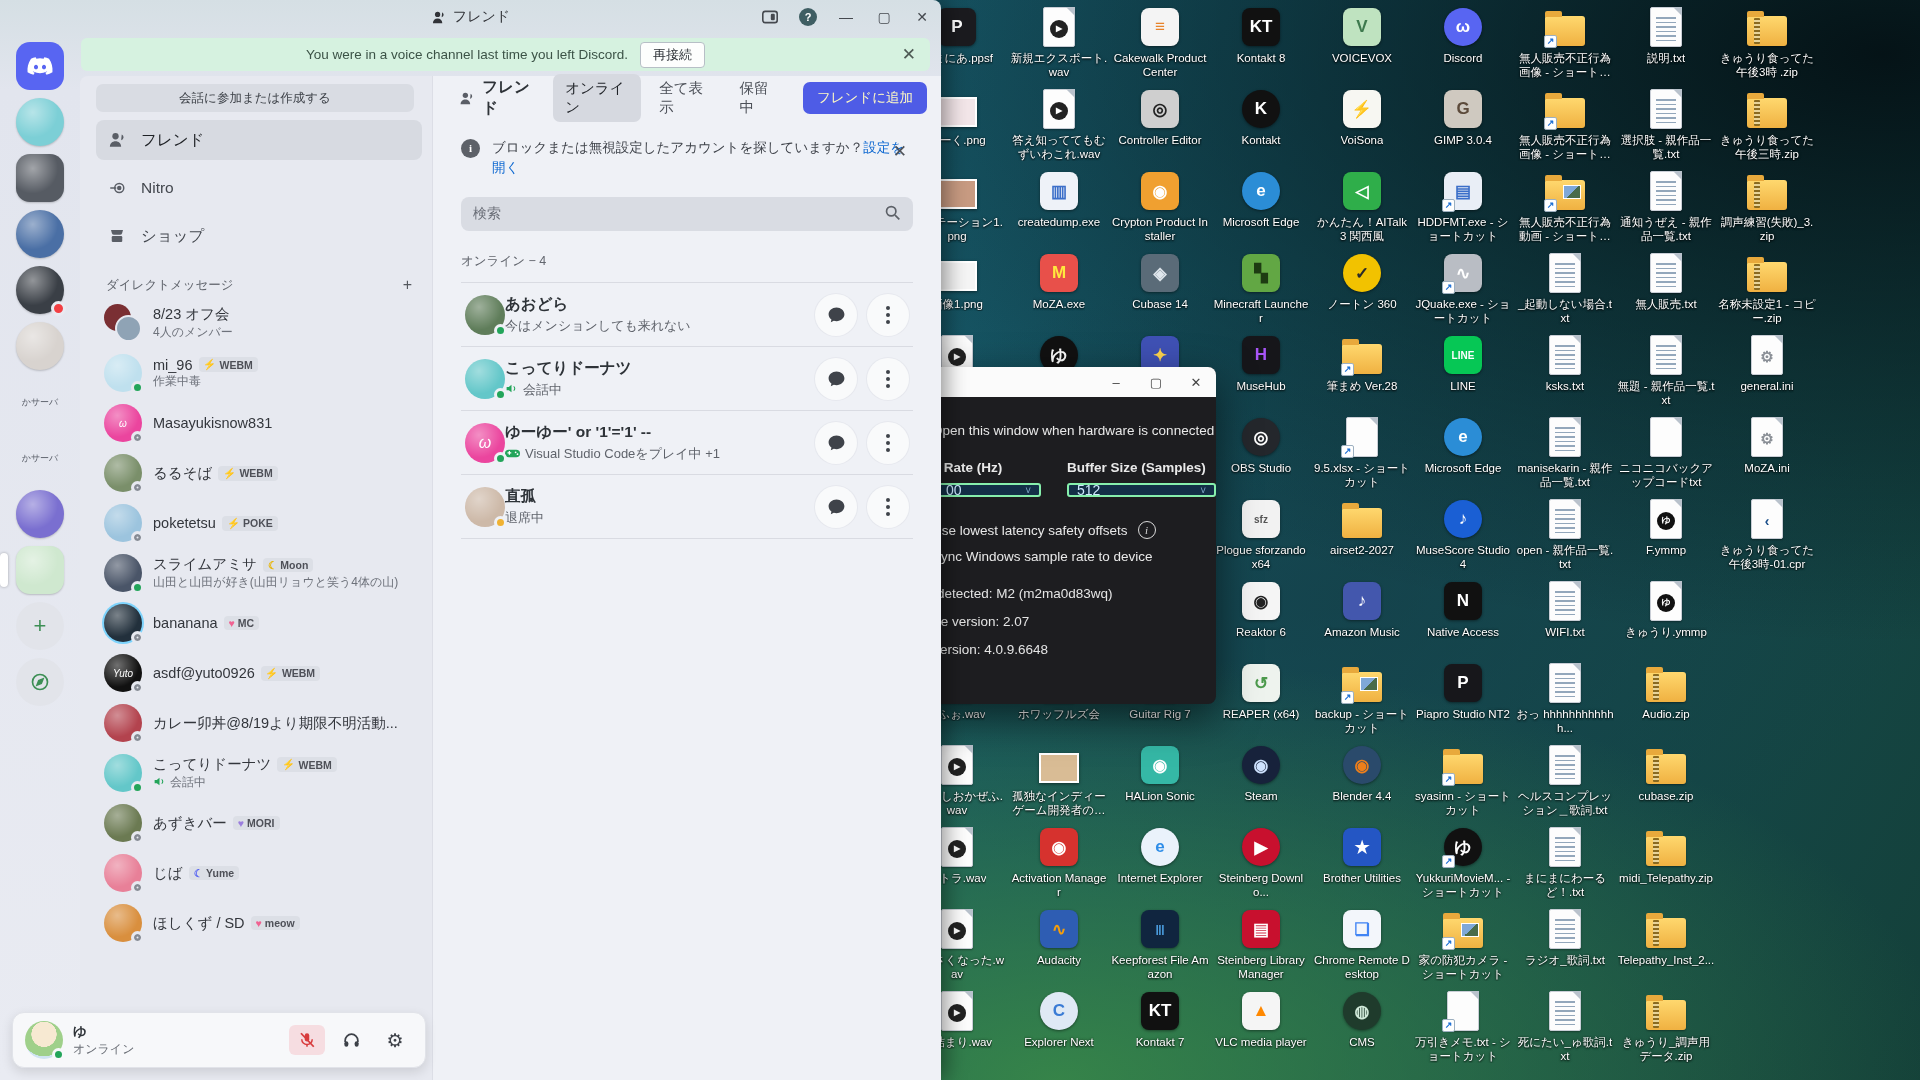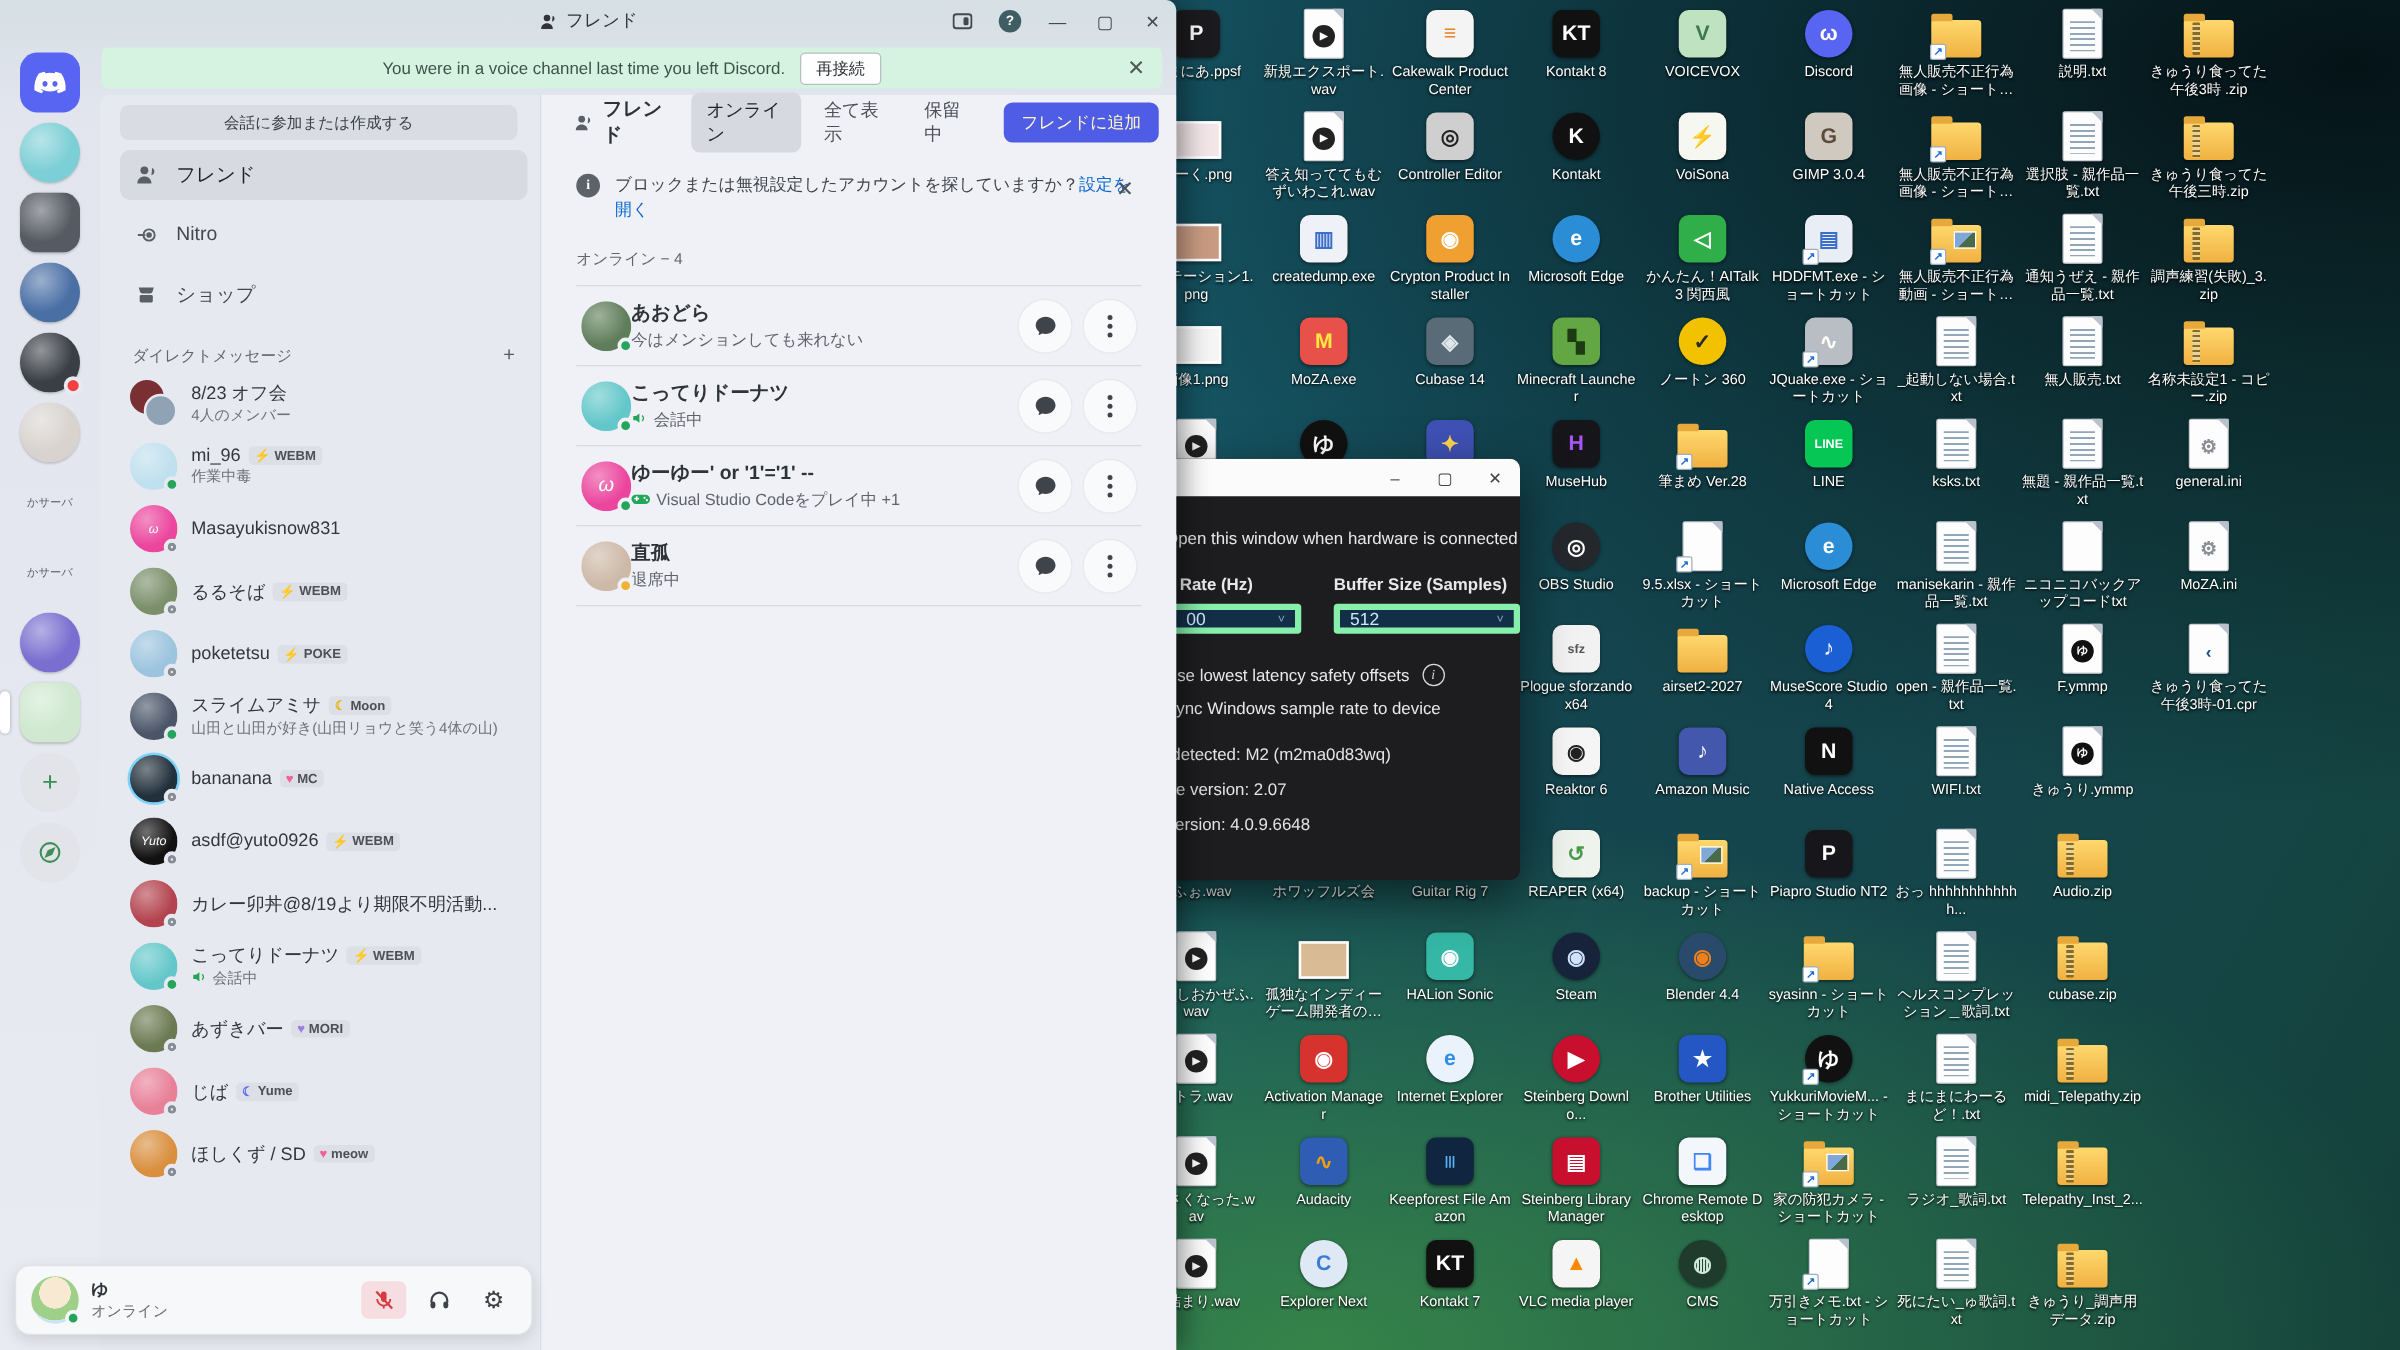--- a/index.html
+++ b/index.html
@@ -46,21 +46,21 @@
   #hw-dialog { position:absolute; left:872px; top:367px; width:344px; height:337px; z-index:5;
     border-radius:8px; overflow:hidden; box-shadow:0 14px 40px rgba(0,0,0,.55); background:#1d1d20; }
   #hw-dialog .dlg-titlebar { height:30px; background:#fbfbfb; display:flex; align-items:center; justify-content:flex-end; }
   .dlg-btn { width:40px; height:30px; display:flex; align-items:center; justify-content:center; color:#444; font-size:13px; }
   #hw-dialog .dlg-body { padding-top:26px; color:#e9e9e9; font-size:13.5px; }
   .dlg-row { display:flex; align-items:center; margin:0 0 10px 36px; }
   .dlg-check { width:15px; height:15px; border:1px solid #8b8b8b; border-radius:3px; margin-right:9px; background:#2a2a2d; flex:none; }
   .dlg-fieldrow { display:flex; margin-left:20px; gap:26px; align-items:flex-end; }
   .dlg-col { width:150px; }
   .dlg-col .dlg-collabel { font-weight:bold; margin-bottom:8px; }
-  .dlg-select { height:24px; background:#132f47; border:5px solid #86efac; border-radius:3px; color:#cfe9ff;
+  .dlg-select { height:14px; background:#132f47; border:2px solid #86efac; border-radius:3px; color:#cfe9ff;
     display:flex; align-items:center; justify-content:space-between; padding:0 8px; font-size:14px; }
   .dlg-select .chev { color:#7fa8c8; font-size:10px; }
   .dlg-select.left-clip { padding-left:52px; }
   .dlg-info-icon { width:18px; height:18px; border:1.5px solid #dadada; border-radius:50%; color:#dadada; font-size:11px; font-style:italic;
     display:inline-flex; align-items:center; justify-content:center; margin-left:10px; font-family:"Liberation Serif",serif; }
   .dlg-meta { margin:0 0 13px 20px; color:#e4e4e4; }
 
   
   #discord { position:absolute; left:0; top:0; width:941px; height:1080px; z-index:10;
     background:linear-gradient(180deg,#d5dfe4 0%,#e2e5ee 90px,#e9ebf2 100%); border-radius:0 8px 0 0;
@@ -1220,20 +1220,29 @@
             <div class="mh-tab">全て表示</div>
             <div class="mh-tab">保留中</div>
           </div>
         <div id="add-friend">フレンドに追加</div>
       </div>
       <div id="info-row">
         <span class="i-circle">i</span>
         <span><span>ブロックまたは無視設定したアカウントを探していますか？</span><span class="link">設定を開く</span></span>
         <span class="close">✕</span>
       </div>
+      <div id="search-box">
+        <span>検索</span>
+        <span class="mag">
+          <svg width="17" height="17" viewBox="0 0 20 20" fill="none" stroke="#5d6168" stroke-width="2">
+              <circle cx="8.5" cy="8.5" r="5.5"></circle>
+              <path d="M13 13l5 5"></path>
+            </svg>
+        </span>
+      </div>
       <div id="online-count">オンライン − 4</div>
       <div id="friend-list">
           <div class="fr-row">
             <div class="fr-ava">
               <div class="ava" style="background: radial-gradient(circle at 35% 30%, rgba(255, 255, 255, 0.4), transparent 60%), rgb(95, 125, 90);"></div>
               <span class="stat online"></span>
             </div>
             <div>
               <div class="fr-name">あおどら</div>
               <div class="fr-sub">

